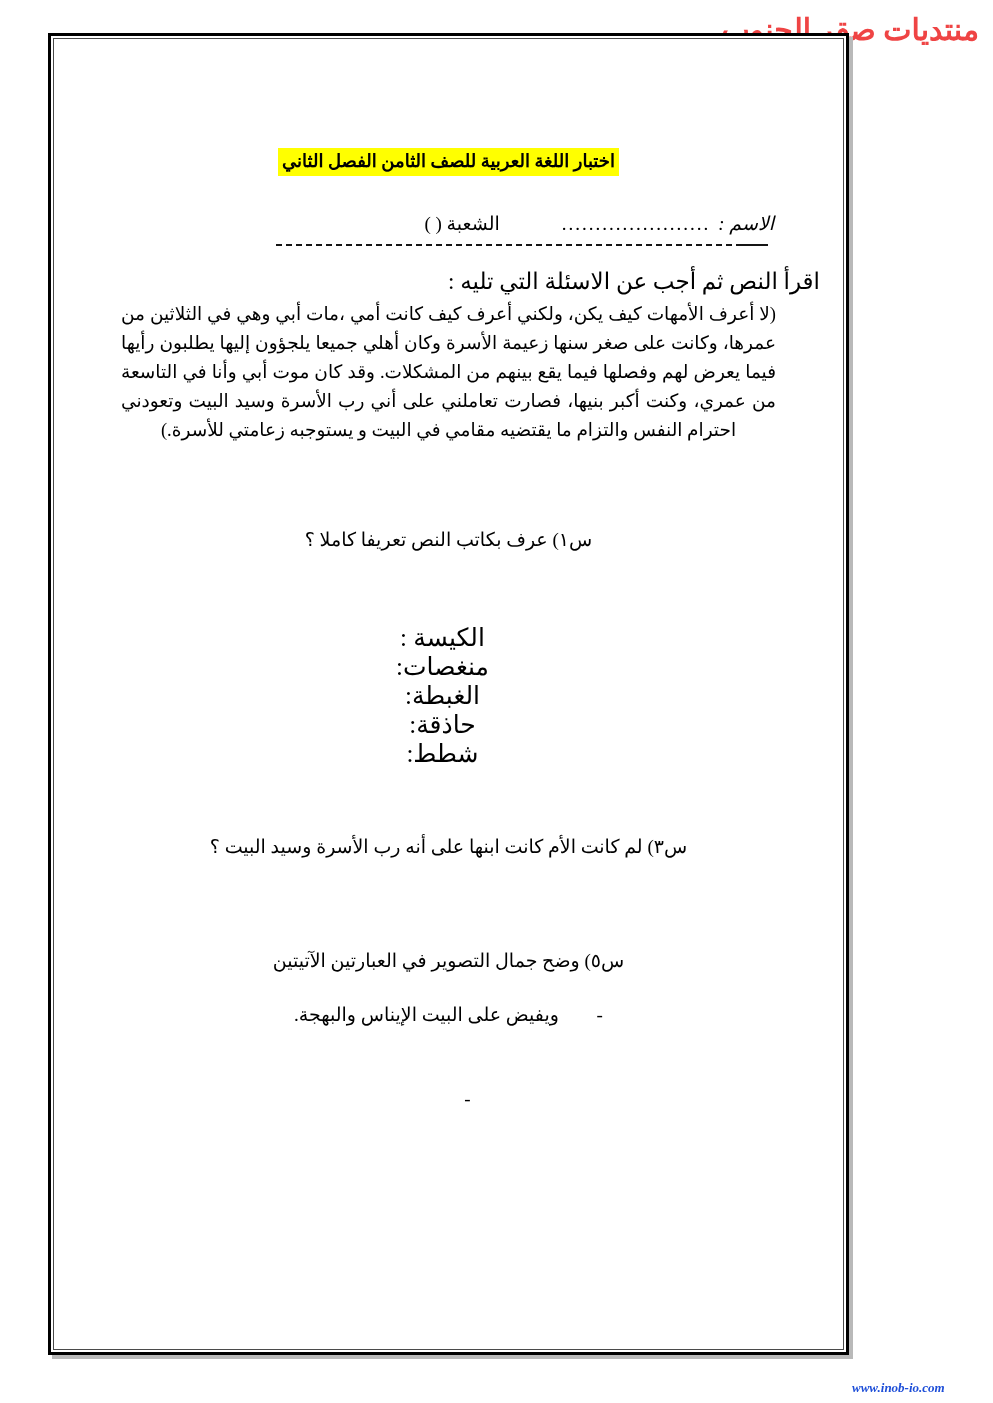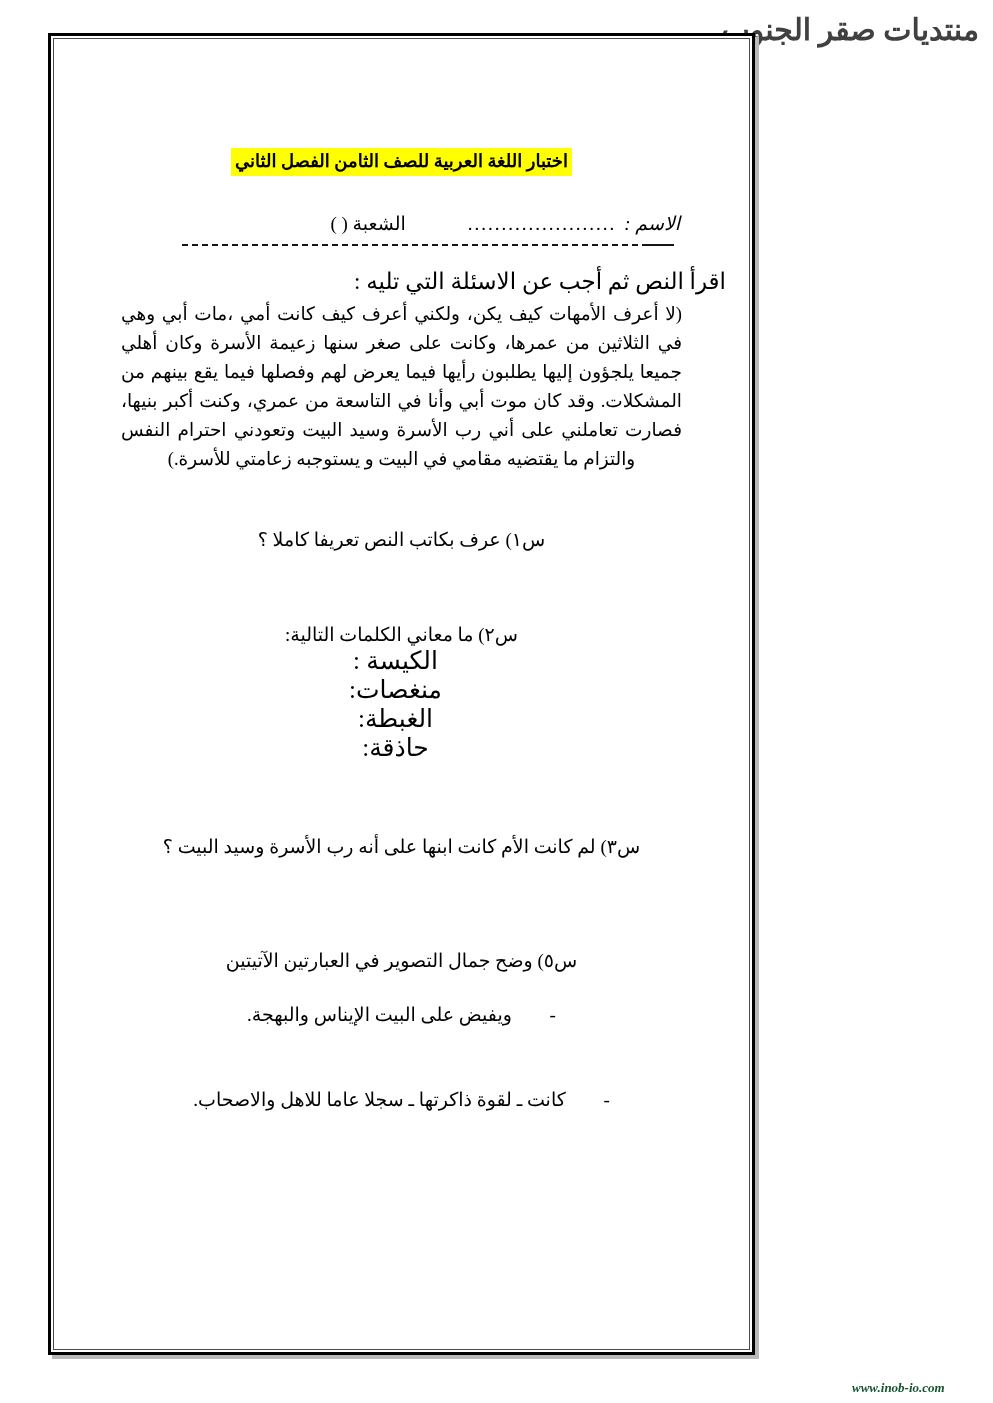--- a/index.html
+++ b/index.html
@@ -13,21 +13,21 @@
     position: relative;
     overflow: hidden;
     font-family: "Liberation Serif", "DejaVu Serif", serif;
   }
 
   
   .page-sheet {
     position: absolute;
     left: 48px;
     top: 33px;
-    width: 707px;
+    width: 801px;
     height: 1322px;
     background: #ffffff;
     border: 3px solid #000000;
     box-sizing: border-box;
     box-shadow: 4px 4px 0 0 #b9b9b9;
   }
   .page-sheet::after {
     content: "";
     position: absolute;
     left: 2px;
@@ -46,21 +46,21 @@
     bottom: 0;
     padding: 4px 26px 0 26px;
     box-sizing: border-box;
   }
 
   
   .forum-watermark {
     position: absolute;
     right: 14px;
     top: 12px;
-    color: #404040;
+    color: #ef4444;
     font-family: "Liberation Serif", "DejaVu Serif", serif;
     font-size: 30px;
     font-weight: bold;
     letter-spacing: 0.5px;
     white-space: nowrap;
     direction: rtl;
   }
 
   
   .title-row {
@@ -200,21 +200,21 @@
     padding-left: 0;
     direction: ltr;
   }
   .footer-url span {
     display: inline-block;
     margin-left: 852px;
     font-family: "Liberation Serif", "DejaVu Serif", serif;
     font-size: 13px;
     font-weight: bold;
     font-style: italic;
-    color: #14532d;
+    color: #1d4ed8;
     white-space: nowrap;
   }
 </style>
 </head>
 <body>
 
 <div class="page-wrapper">
 
   <div class="forum-watermark">منتديات صقر الجنوب</div>
 
@@ -236,42 +236,41 @@
         <span class="dash-line"></span>
       </div>
 
       <div class="instruction">اقرأ النص ثم أجب عن الاسئلة التي تليه :</div>
 
       <div class="passage">(لا أعرف الأمهات كيف يكن، ولكني أعرف كيف كانت أمي ،مات أبي وهي في الثلاثين من عمرها، وكانت على صغر سنها زعيمة الأسرة وكان أهلي جميعا يلجؤون إليها يطلبون رأيها فيما يعرض لهم وفصلها فيما يقع بينهم من المشكلات. وقد كان موت أبي وأنا في التاسعة من عمري، وكنت أكبر بنيها، فصارت تعاملني على أني رب الأسرة وسيد البيت وتعودني احترام النفس والتزام ما يقتضيه مقامي في البيت و يستوجبه زعامتي للأسرة.)</div>
 
       <div class="q-block q1">س١) عرف بكاتب النص تعريفا كاملا ؟</div>
 
       <div class="q-block q2">
-        <div class="q2-head">س٢) ما معاني الكلمات التالية:</div>
         <ul class="vocab-list">
           <li class="vocab-item">الكيسة :</li>
           <li class="vocab-item">منغصات:</li>
           <li class="vocab-item">الغبطة:</li>
           <li class="vocab-item">حاذقة:</li>
+          <li class="vocab-item">شطط:</li>
         </ul>
       </div>
 
       <div class="q-block q3">س٣) لم كانت الأم كانت ابنها على أنه رب الأسرة وسيد البيت ؟</div>
 
 
       <div class="q-block q5">س٥) وضح جمال التصوير في العبارتين الآتيتين</div>
 
       <div class="bullets">
         <div class="bullet-row">
           <span class="bullet-mark">-</span>
           <span class="bullet-text">ويفيض على البيت الإيناس والبهجة.</span>
         </div>
         <div class="bullet-row">
           <span class="bullet-mark">-</span>
-          <span class="bullet-text">كانت ـ لقوة ذاكرتها ـ  سجلا عاما للاهل والاصحاب.</span>
         </div>
       </div>
 
     </div>
   </div>
 
   <div class="footer-url">
     <span>www.inob-io.com</span>
   </div>
 

